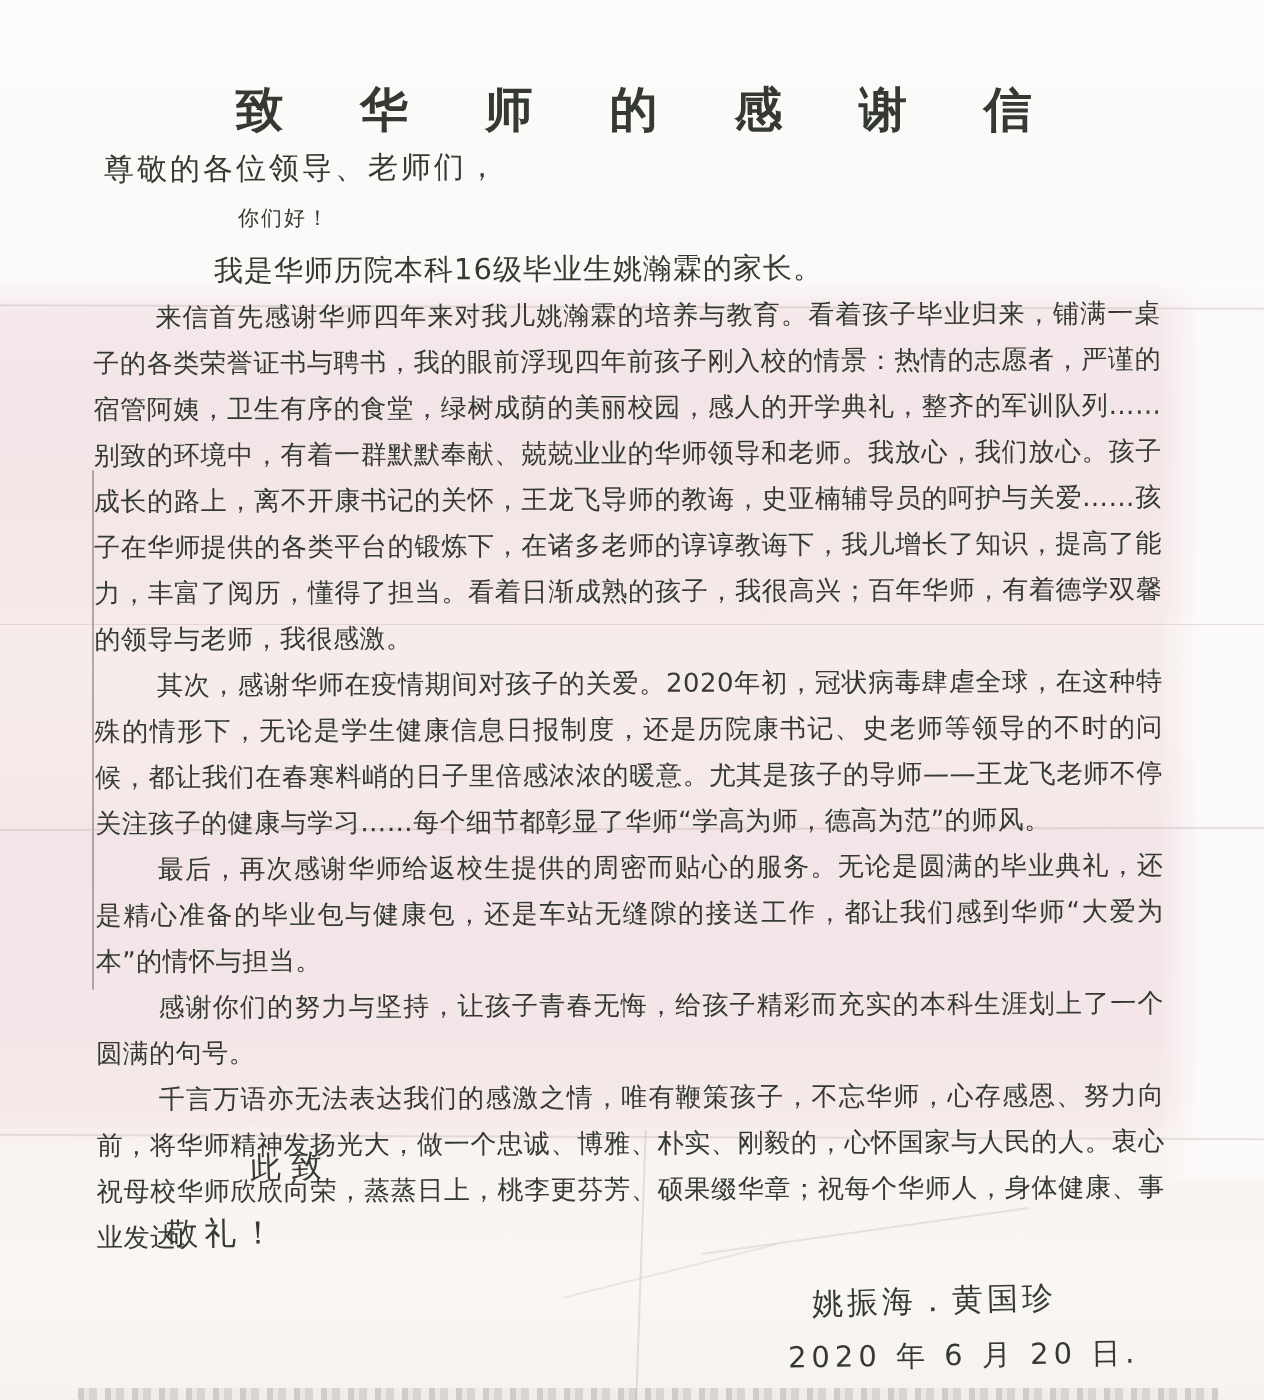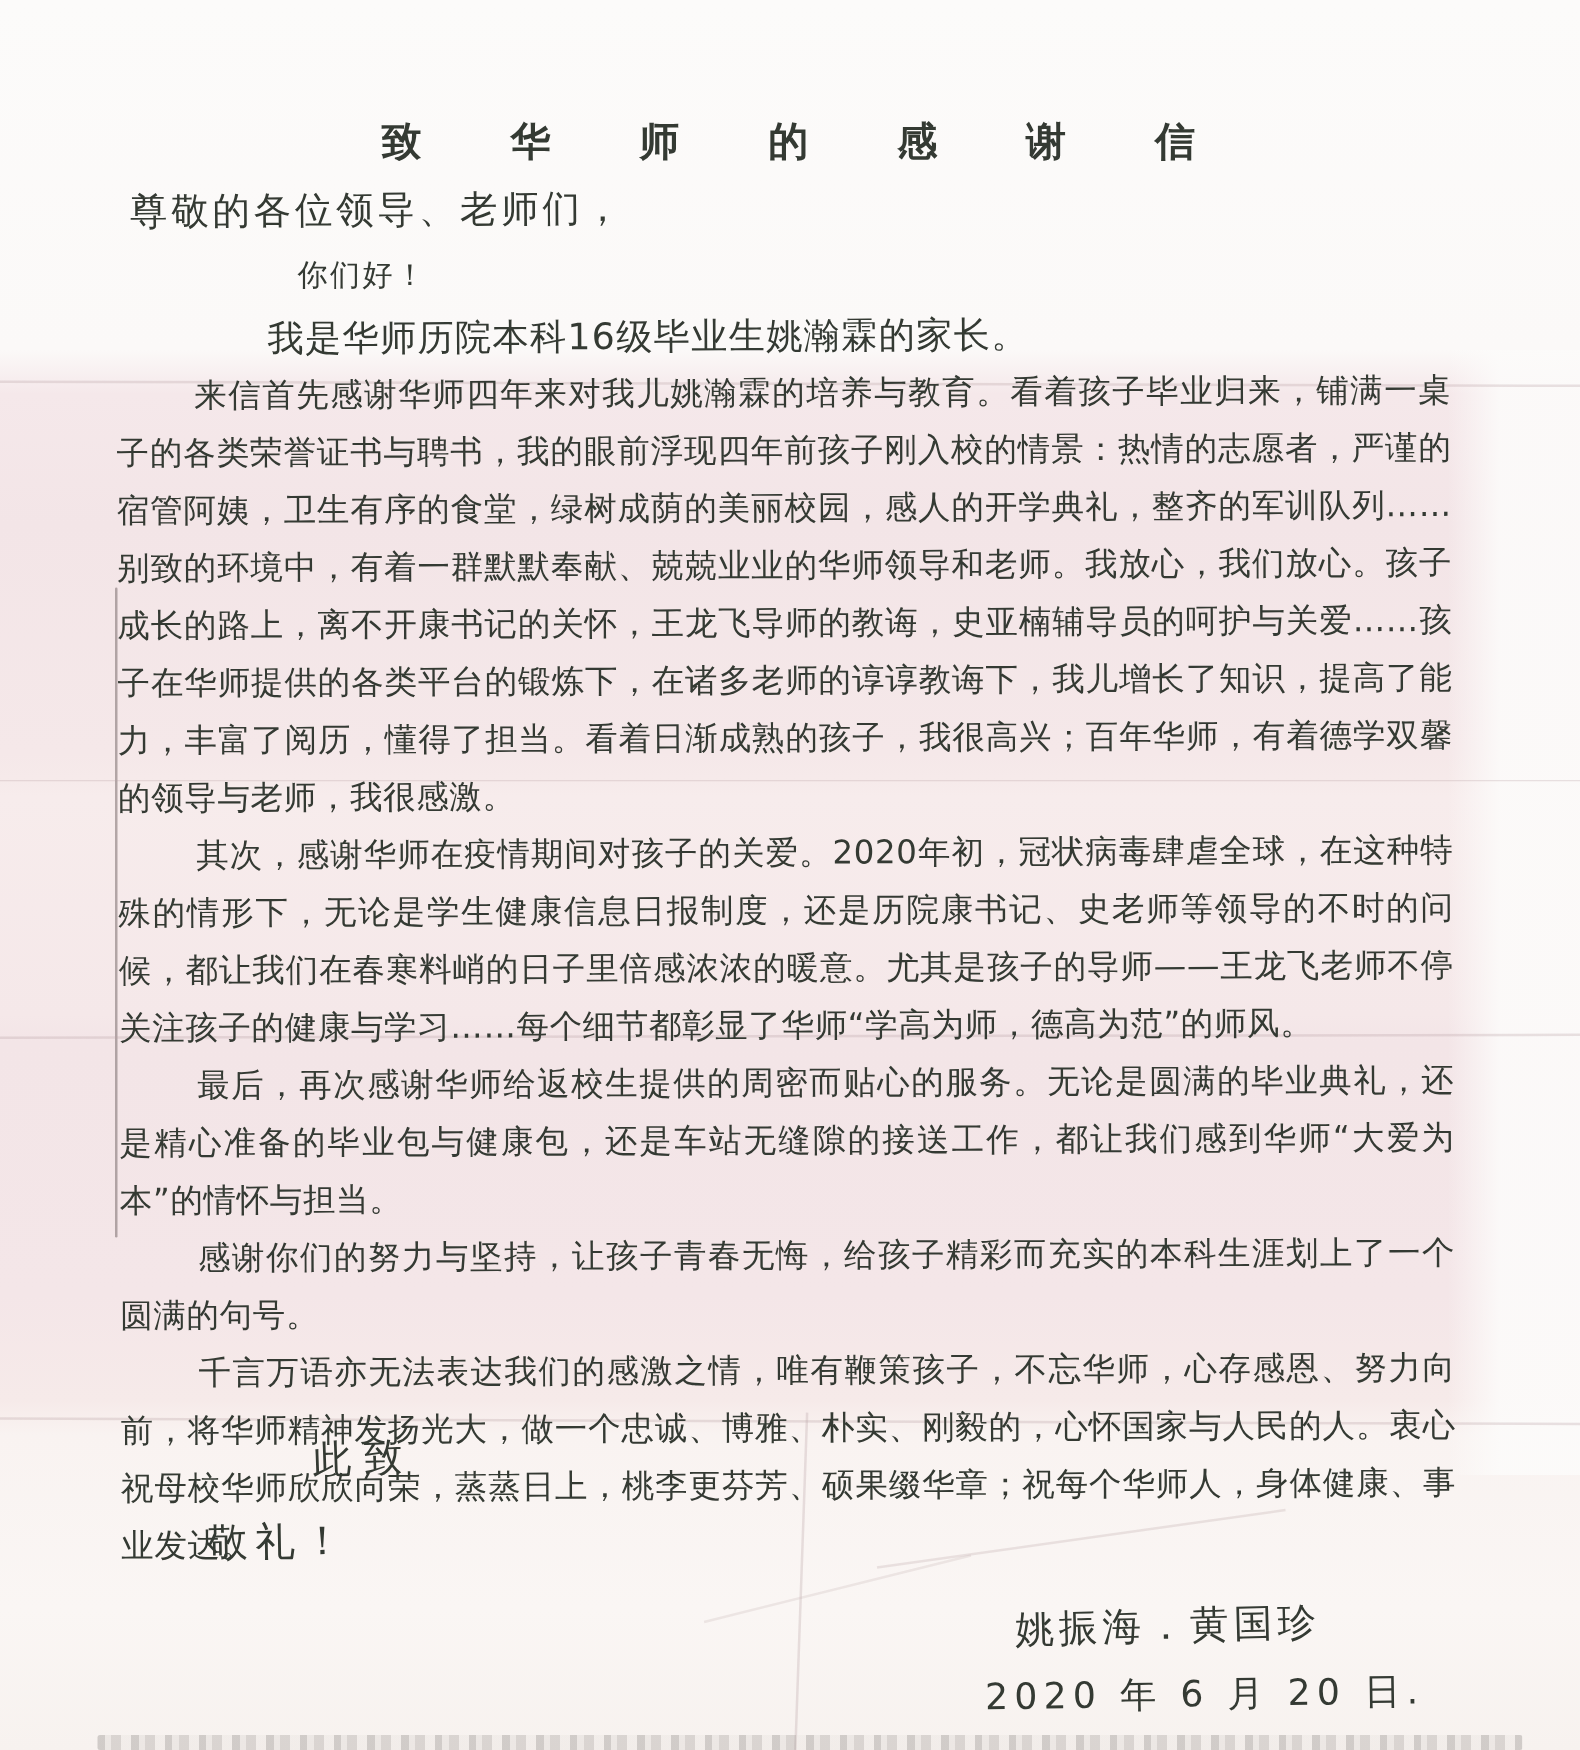--- a/index.html
+++ b/index.html
@@ -41,25 +41,25 @@
   
   .bottom-strip{
     position:absolute;left:78px;top:1388px;width:1140px;height:12px;
     background:repeating-linear-gradient(90deg,
       rgba(120,115,112,.55) 0 6px, rgba(190,186,182,.35) 6px 11px,
       rgba(140,134,130,.5) 11px 19px, rgba(215,210,206,.3) 19px 27px);
     opacity:.55;border-radius:2px;
   }
   .ink{color:#343a33;}
   .title{
-    position:absolute;top:92px;left:50%;transform:translateX(-48%);
-    font-size:32px;font-weight:bold;letter-spacing:30px;white-space:nowrap;
+    position:absolute;top:78px;left:50%;transform:translateX(-48%);
+    font-size:48px;font-weight:bold;letter-spacing:30px;white-space:nowrap;
   }
   .salutation{position:absolute;left:104px;top:148px;font-size:30px;letter-spacing:3px;transform:rotate(-.4deg);}
-  .greeting{position:absolute;left:238px;top:204px;font-size:24px;letter-spacing:2px;}
+  .greeting{position:absolute;left:238px;top:204px;font-size:21px;letter-spacing:2px;}
   .intro{position:absolute;left:214px;top:250px;font-size:29px;letter-spacing:1px;transform:rotate(-.3deg);}
   .body-block{
     position:absolute;left:95px;top:292px;width:1068px;
     font-size:26px;line-height:46px;text-align:justify;
     letter-spacing:.5px;transform:rotate(-.25deg);
   }
   .body-block p{margin:0;text-indent:2.4em;}
   .cizhi{position:absolute;left:250px;top:1146px;font-size:31px;letter-spacing:10px;transform:rotate(-2deg);}
   .jingli{position:absolute;left:166px;top:1212px;font-size:32px;letter-spacing:6px;transform:rotate(-1deg);}
   .signature{position:absolute;left:812px;top:1280px;font-size:31px;letter-spacing:4px;transform:rotate(-1.5deg);}

